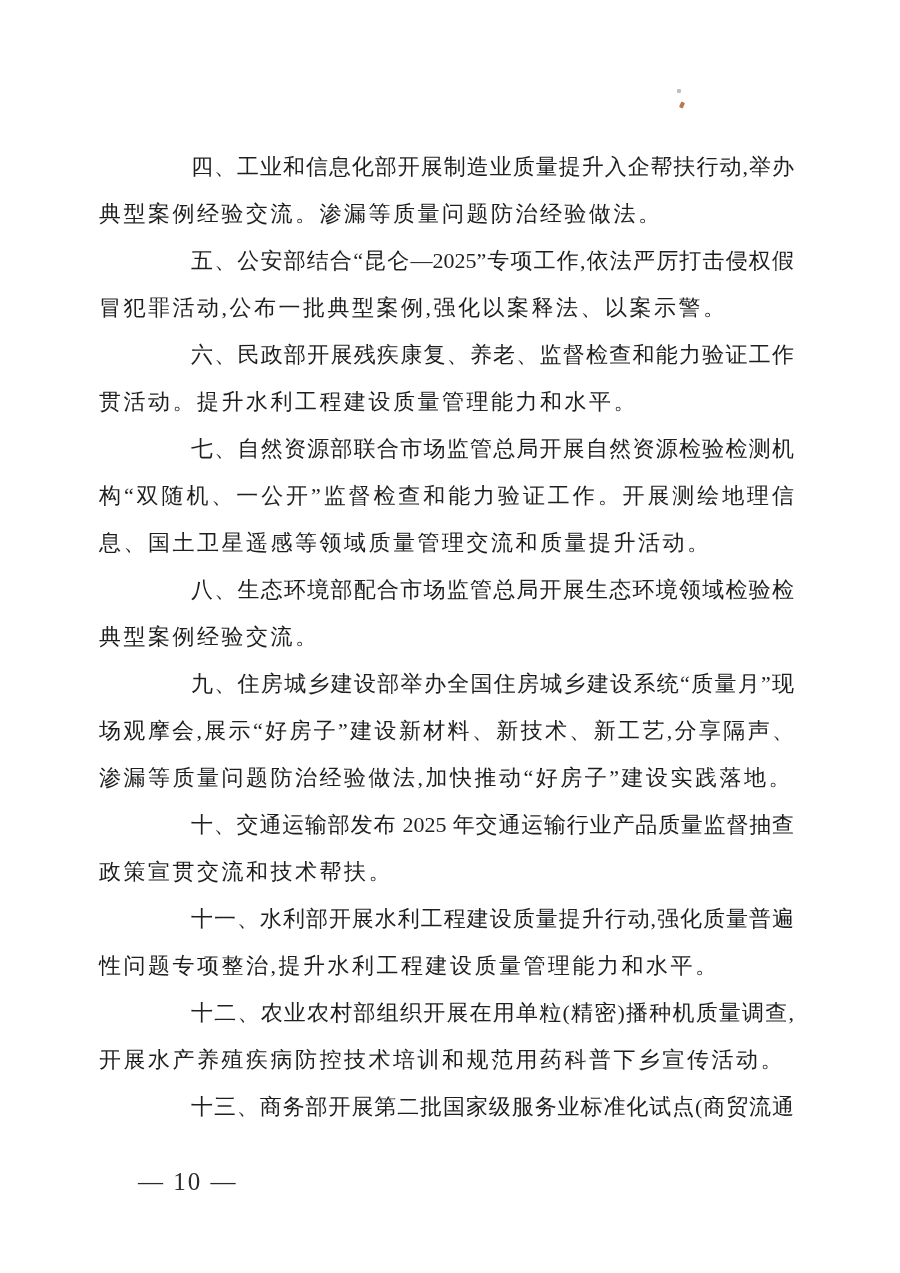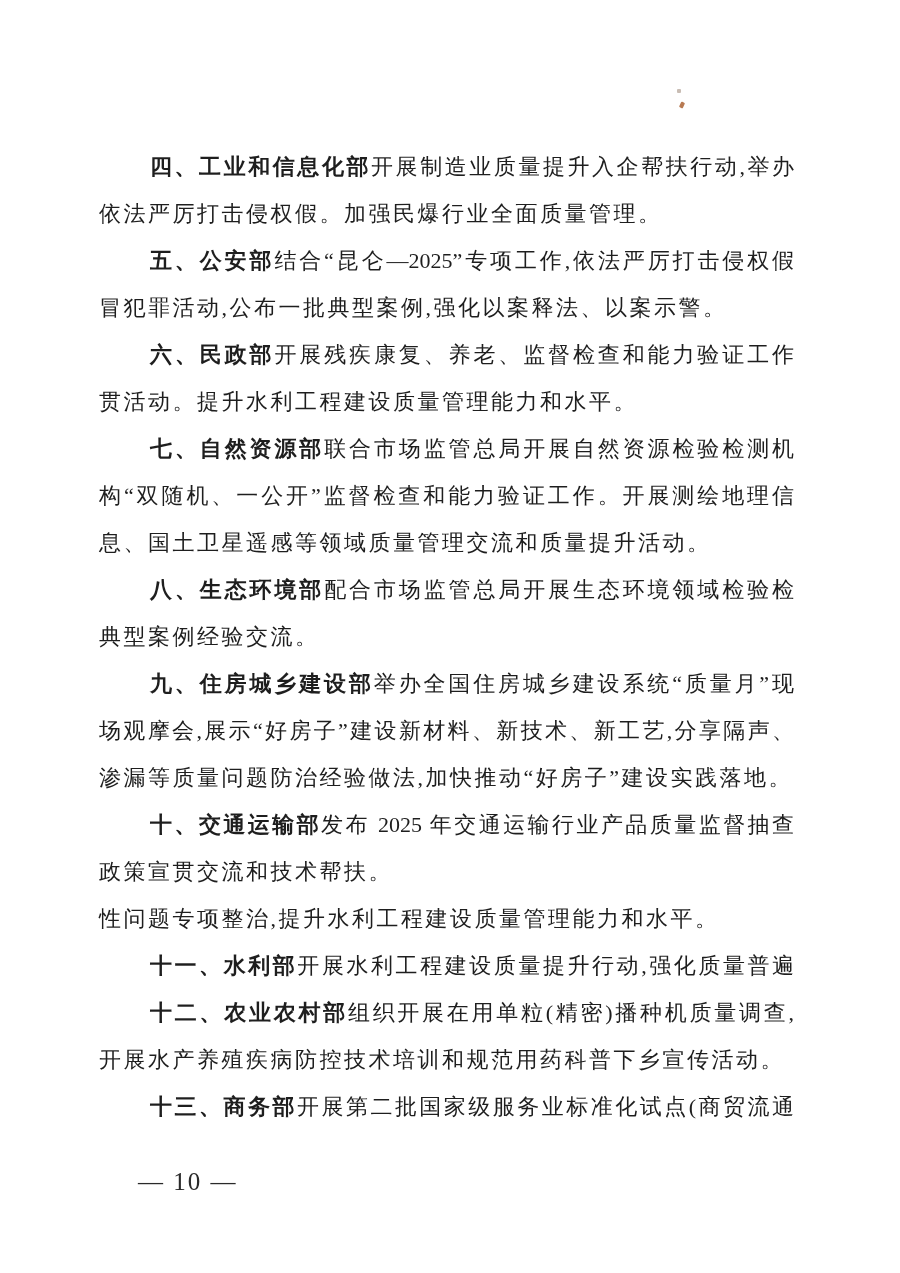--- a/index.html
+++ b/index.html
@@ -19,42 +19,42 @@
     height:47px;line-height:47px;font-size:22px;
     letter-spacing:2.5px;white-space:nowrap;
   }
   .line.fill{
     text-align:justify;
     text-align-last:justify;
     letter-spacing:0;
     white-space:normal;
   }
   .line.indent{padding-left:51px;}
-  .lead{font-weight:700;}
+  .lead{font-weight:400;margin-left:41px;}
   .pageno{
     position:absolute;left:118px;top:1162px;height:40px;line-height:40px;
     font-size:25px;letter-spacing:2px;color:#2a2a2a;margin-left:20px;
   }
   .speck{position:absolute;border-radius:1px;}
   .speck.s1{left:677px;top:89px;width:4px;height:4px;background:#c9bdb4;}
   .speck.s2{left:680px;top:102px;width:4px;height:6px;background:#b87a52;transform:rotate(25deg);}
 </style>
 </head>
 <body>
 
 <div class="page">
 
   <div class="speck s1"></div>
   <div class="speck s2"></div>
 
   <main class="content">
 
     <div class="line indent fill"><span class="lead">四、工业和信息化部</span><span class="rest">开展制造业质量提升入企帮扶行动,举办</span></div>
 
-    <div class="line"><span class="rest">依法严厉打击侵权假。加强民爆行业全面质量管理。</span></div>
+    <div class="line"><span class="rest">典型案例经验交流。渗漏等质量问题防治经验做法。</span></div>
 
     <div class="line indent fill"><span class="lead">五、公安部</span><span class="rest">结合“昆仑—2025”专项工作,依法严厉打击侵权假</span></div>
 
     <div class="line"><span class="rest">冒犯罪活动,公布一批典型案例,强化以案释法、以案示警。</span></div>
 
     <div class="line indent fill"><span class="lead">六、民政部</span><span class="rest">开展残疾康复、养老、监督检查和能力验证工作</span></div>
 
     <div class="line"><span class="rest">贯活动。提升水利工程建设质量管理能力和水平。</span></div>
 
     <div class="line indent fill"><span class="lead">七、自然资源部</span><span class="rest">联合市场监管总局开展自然资源检验检测机</span></div>
@@ -71,23 +71,23 @@
 
     <div class="line fill"><span class="rest">场观摩会,展示“好房子”建设新材料、新技术、新工艺,分享隔声、</span></div>
 
     <div class="line"><span class="rest">渗漏等质量问题防治经验做法,加快推动“好房子”建设实践落地。</span></div>
 
     <div class="line indent fill"><span class="lead">十、交通运输部</span><span class="rest">发布 2025 年交通运输行业产品质量监督抽查</span></div>
 
 
     <div class="line"><span class="rest">政策宣贯交流和技术帮扶。</span></div>
 
+    <div class="line indent fill"><span class="lead">十一、水利部</span><span class="rest">开展水利工程建设质量提升行动,强化质量普遍</span></div>
+
     <div class="line"><span class="rest">性问题专项整治,提升水利工程建设质量管理能力和水平。</span></div>
-
-    <div class="line indent fill"><span class="lead">十一、水利部</span><span class="rest">开展水利工程建设质量提升行动,强化质量普遍</span></div>
 
     <div class="line indent fill"><span class="lead">十二、农业农村部</span><span class="rest">组织开展在用单粒(精密)播种机质量调查,</span></div>
 
     <div class="line"><span class="rest">开展水产养殖疾病防控技术培训和规范用药科普下乡宣传活动。</span></div>
 
     <div class="line indent fill"><span class="lead">十三、商务部</span><span class="rest">开展第二批国家级服务业标准化试点(商贸流通</span></div>
 
   </main>
 
   <footer class="pageno">— 10 —</footer>

